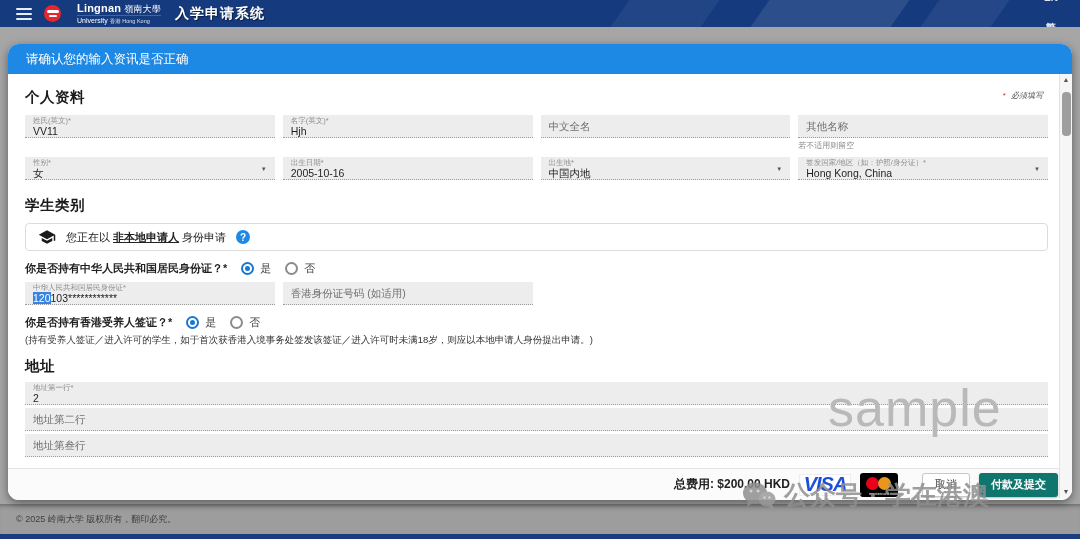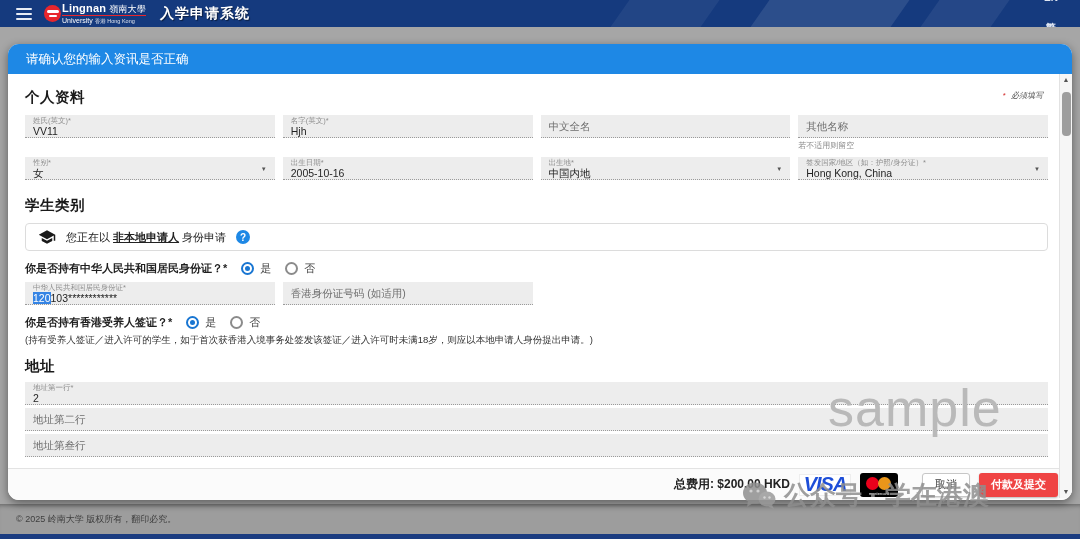--- a/index.html
+++ b/index.html
@@ -8,21 +8,21 @@
 
   
   .navbar { position:absolute; top:0; left:0; width:1080px; height:27px;
             background:#153a7e; display:flex; align-items:center; padding:0 10px; z-index:30; overflow:hidden; }
   .nav-deco { position:absolute; top:0; height:27px; background:rgba(255,255,255,0.06); transform:skewX(-35deg); }
   .nav-deco.d1 { left:620px; width:90px; }
   .nav-deco.d2 { left:760px; width:140px; background:rgba(255,255,255,0.10); }
   .nav-deco.d3 { left:930px; width:70px; background:rgba(255,255,255,0.07); }
   .hamburger { width:16px; height:12px; display:flex; flex-direction:column; justify-content:space-between; margin:0 12px 0 6px; cursor:pointer; }
   .hamburger span { display:block; height:2px; background:#e8ecf4; border-radius:1px; }
-  .logo-wrap { display:flex; align-items:center; gap:1px; }
+  .logo-wrap { display:flex; align-items:center; gap:16px; }
   .logo-circle { width:17px; height:17px; border-radius:50%; background:#e8262d; position:relative; flex:0 0 auto; }
   .logo-circle:before { content:""; position:absolute; left:2.5px; top:5px; width:12px; height:3px; background:#fff; border-radius:2px; }
   .logo-circle:after { content:""; position:absolute; left:4.5px; top:10px; width:8px; height:2px; background:#fff; border-radius:2px; }
   .logo-text { color:#fff; line-height:1; }
   .logo-line1 { font-size:11px; font-weight:bold; letter-spacing:.2px; border-bottom:1px solid #e8262d; padding-bottom:1px; }
   .logo-line1 .cn { font-size:9px; font-weight:normal; margin-left:3px; }
   .logo-line2 { font-size:7px; margin-top:1px; }
   .logo-line2 .cn { font-size:5.5px; opacity:.85; margin-left:2px; }
   .app-title { color:#fff; font-size:14px; font-weight:bold; margin-left:14px; text-shadow:1px 1px 1px rgba(0,0,0,.5); letter-spacing:1px; }
   .nav-right { margin-left:auto; display:flex; align-items:center; gap:18px; padding-right:12px; z-index:2;flex-direction:column; }
@@ -77,21 +77,21 @@
   .visa-logo { background:#fff; border:1px solid #eee; height:22px; width:52px; display:flex; align-items:center; justify-content:center; }
   .visa-logo span { color:#1d4ed8; font-weight:bold; font-style:italic; font-size:20px; letter-spacing:-1px; }
   .mc-logo { background:#000; border-radius:3px; height:24px; width:38px; position:relative; }
   .mc-logo .c1,.mc-logo .c2 { position:absolute; top:4px; width:13px; height:13px; border-radius:50%; }
   .mc-logo .c1 { left:6px; background:#eb001b; }
   .mc-logo .c2 { left:18px; background:#f79e1b; mix-blend-mode:screen; opacity:.95; }
   .mc-logo .mc-text { position:absolute; bottom:1px; left:0; right:0; text-align:center; color:#fff; font-size:4px; }
   .btn { height:24px; border-radius:3px; font-size:11px; display:flex; align-items:center; justify-content:center;
          padding:0 12px; cursor:pointer; user-select:none; }
   .btn-cancel { background:#fff; border:1px solid #c7c7c7; color:#444; box-shadow:0 1px 1px rgba(0,0,0,.12); }
-  .btn-submit { background:#ef4444; color:#fff; font-weight:bold; box-shadow:0 1px 2px rgba(0,0,0,.25); }
+  .btn-submit { background:#0f766e; color:#fff; font-weight:bold; box-shadow:0 1px 2px rgba(0,0,0,.25); }
 
   
   .scrollbar { position:absolute; top:30px; right:0; bottom:2px; width:13px; background:#f6f6f6; border-left:1px solid #e2e2e2;
                display:flex; flex-direction:column; align-items:center; }
   .scroll-arrow { font-size:7px; color:#555; height:12px; line-height:12px; cursor:pointer; }
   .scroll-track { flex:1; width:100%; position:relative; }
   .scroll-thumb { position:absolute; top:6px; left:2px; width:9px; height:44px; background:#9e9e9e; border-radius:4px; cursor:grab; }
 
   
   .wm-sample { position:absolute; left:828px; top:378px; font-size:52px; color:#b9b9b9; z-index:20; letter-spacing:1px; pointer-events:none; }

